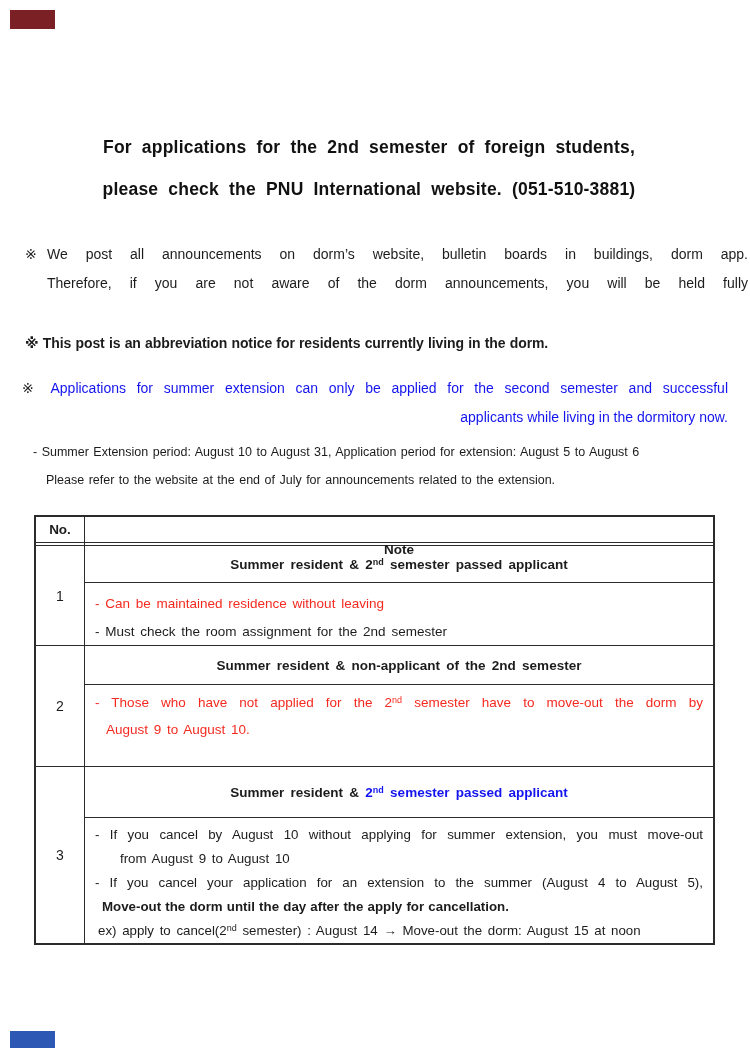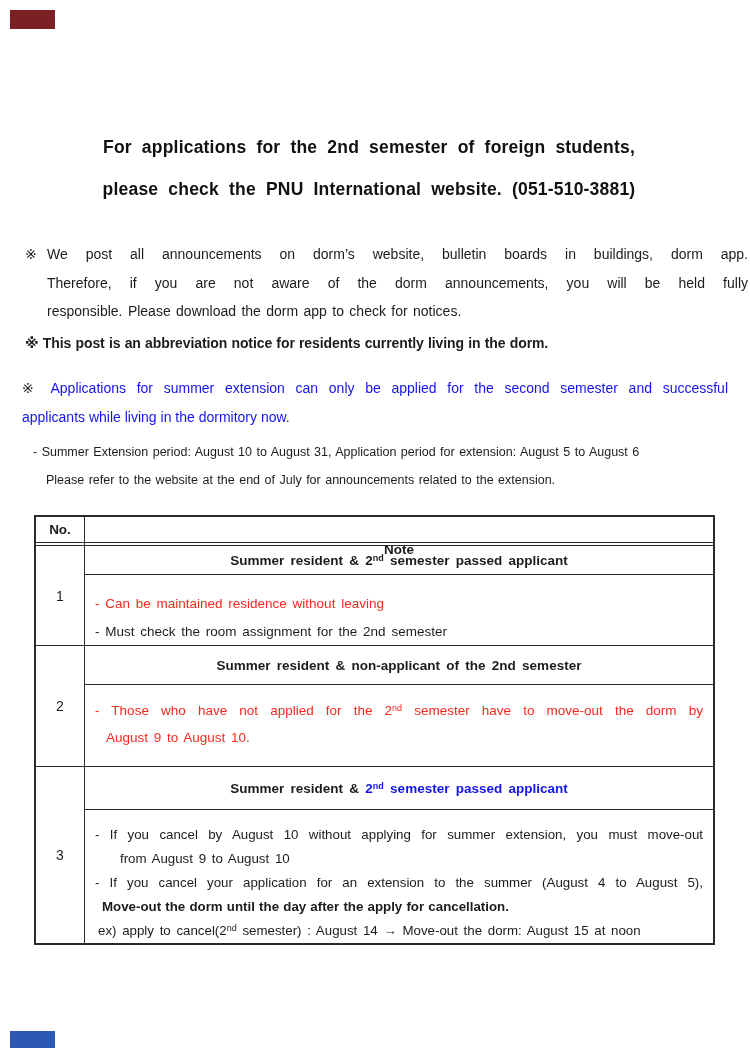--- a/index.html
+++ b/index.html
@@ -21,21 +21,21 @@
   }
 
   
   .para{position:absolute;font-size:14px;line-height:28.5px;color:var(--text,#1c1c1c);}
   .j{text-align:justify;text-align-last:justify;}
   .hang{padding-left:22px;position:relative;}
   .hang .marker{position:absolute;left:0;top:0;}
   #n1{left:25px;top:240px;width:701px;word-spacing:1.5px;}
   #n2{left:25px;top:329px;width:705px;font-weight:700;word-spacing:.5px;letter-spacing:-.1px;}
   #n3{left:22px;top:367px;width:706px;margin-top:7px;}
-  #n3 .blue-text{color:var(--blue,#1414ee);}
+  #n3 .blue-text{color:var(--blue,#1414ee);text-align:right;}
   #n3 .marker{color:#222;}
   #n4{left:33px;top:438px;width:690px;font-size:12.5px;line-height:28px;word-spacing:1px;}
   #n4 .l2{margin-left:13px;}
 
   
   .tbl{
     position:absolute;left:34px;top:515px;width:681px;box-sizing:border-box;
     border:2px solid var(--border,#2b2b2b);font-size:13.5px;
   }
   .trow{display:flex;box-sizing:border-box;}
@@ -43,21 +43,21 @@
   .no-cell{
     width:49px;flex:0 0 49px;box-sizing:border-box;
     border-right:1.4px solid var(--border,#2b2b2b);
     display:flex;align-items:center;justify-content:center;font-size:14px;
   }
   .hdr{height:26px;font-weight:600;}
   .hdr .no-cell{font-size:13.5px;}
   .hdr .note-head{flex:1;display:flex;align-items:center;justify-content:center;margin-top:32px;}
   .dgap{height:3px;}
   .dgap .gap-no{width:49px;box-sizing:border-box;border-right:1.4px solid var(--border,#2b2b2b);height:100%;}
-  .note-col{flex:1;display:flex;flex-direction:column;min-width:0;gap:8px;}
+  .note-col{flex:1;display:flex;flex-direction:column;min-width:0;}
   .sub{
     border-bottom:1.3px solid var(--border,#2b2b2b);
     display:flex;flex-direction:column;align-items:center;justify-content:center;
     font-weight:600;word-spacing:2.5px;text-align:center;
   }
   .body{padding:0 10px;word-spacing:2px;}
   .line{white-space:normal;}
   .red{color:var(--red,#f42a20);}
   .blue{color:var(--blue,#1414ee);}
   sup,.sup{font-size:9px;vertical-align:4px;line-height:0;}
@@ -83,21 +83,20 @@
 
 <div class="title">
   <div>For applications for the 2nd semester of foreign students,</div>
   <div>please check the PNU International website. (051-510-3881)</div>
 </div>
 
 <div id="n1" class="para hang">
   <span class="marker">※</span>
   <div class="line j">We post all announcements on dorm’s website, bulletin boards in buildings, dorm app.</div>
   <div class="line j">Therefore, if you are not aware of the dorm announcements, you will be held fully</div>
-  <div class="line">responsible. Please download the dorm app to check for notices.</div>
 </div>
 
 <div id="n2" class="para">
   <span>※</span>
   <span>This post is an abbreviation notice for residents currently living in the dorm.</span>
 </div>
 
 <div id="n3" class="para">
   <div class="line j">
     <span class="marker">※</span>

